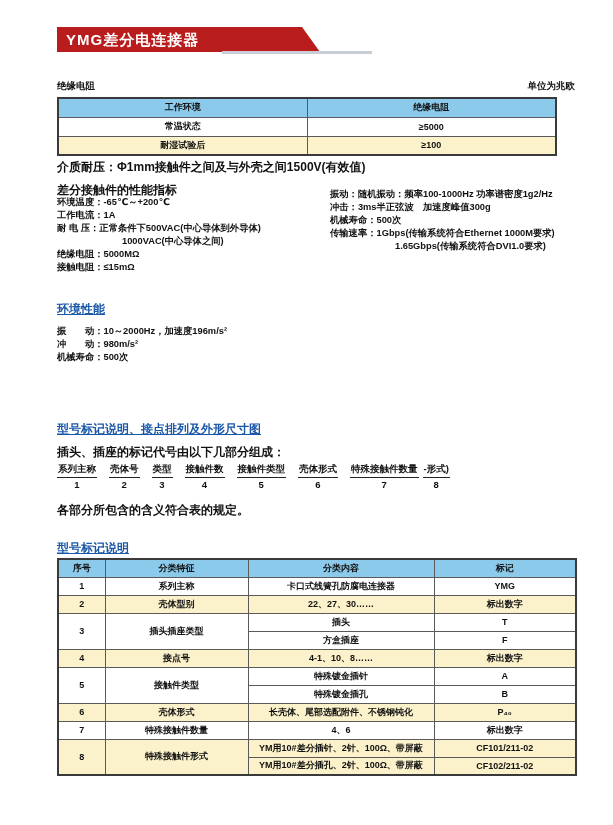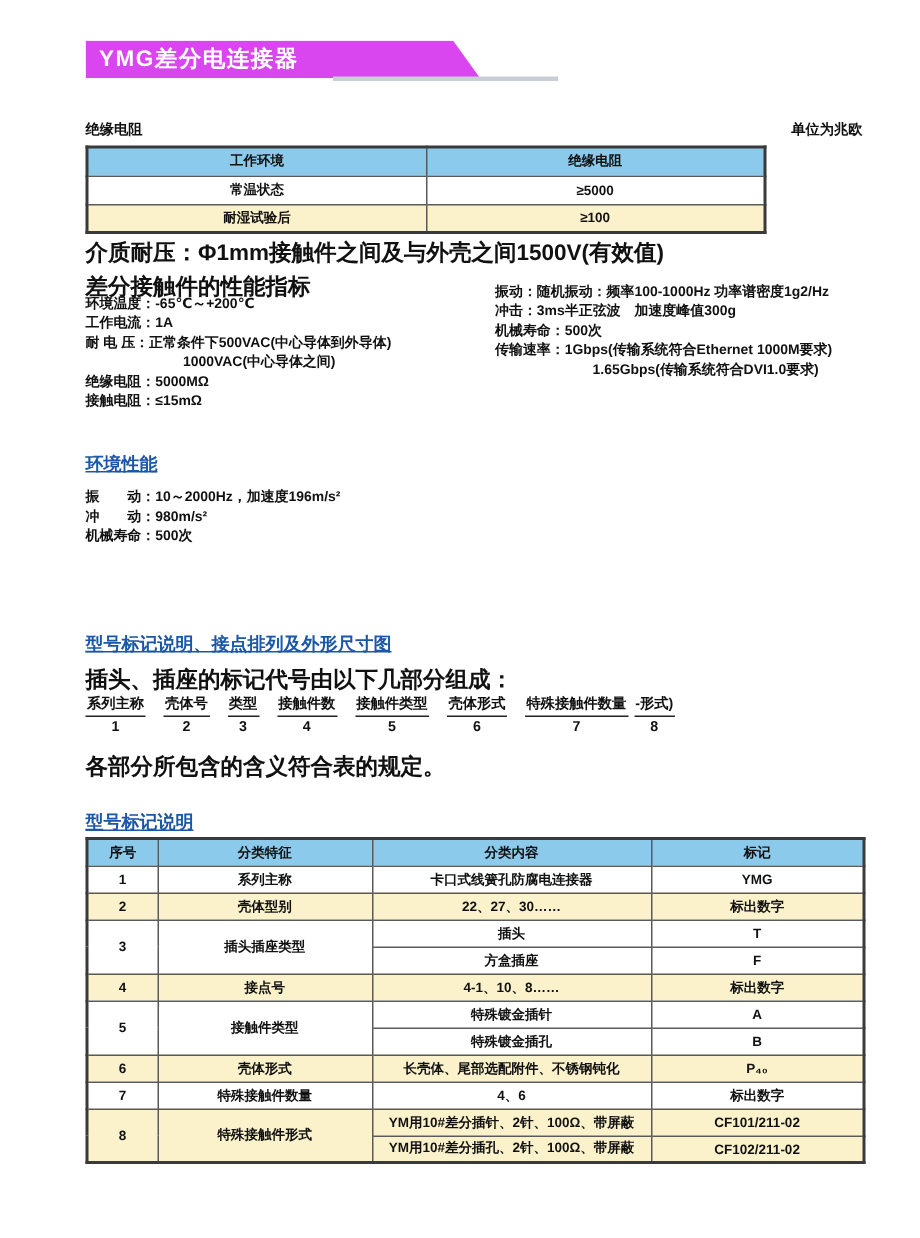--- a/index.html
+++ b/index.html
@@ -10,43 +10,43 @@
     font-family:"Liberation Sans","DejaVu Sans",sans-serif;
     color:#111;
     font-weight:bold;
     overflow:hidden;
   }
   .abs { position:absolute; }
 
   
   .banner {
     left:57px; top:27px; width:263px; height:25px;
-    background:#d946ef;
+    background:#b91c1c;
     clip-path:polygon(0 0, calc(100% - 18px) 0, 100% 100%, 0 100%);
     color:#fff; font-size:15px; line-height:25px;
     padding-left:9px; letter-spacing:1px;
   }
   .banner-shadow { left:222px; top:51px; width:150px; height:3px; background:#c9ced6; }
 
   
   .blue-head { color:#1a57a8; font-size:12px;text-decoration:underline; }
 
   .label-row { left:57px; width:518px; display:flex; justify-content:space-between; font-size:9.5px; }
 
-  table { border-collapse:collapse; table-layout:fixed; width:454px; }
+  table { border-collapse:collapse; table-layout:fixed; width:500px; }
   table, td, th { border:1px solid #5a5a5a; }
   table { border:2px solid #3a3a3a; }
   th, td { font-size:9px; text-align:center; vertical-align:middle; padding:1px 2px; font-weight:bold; }
   .t1 th, .t1 td { height:19px; }
   .t2 th, .t2 td { height:18px; }
   th { background:#8ccaec; }
   tr.yellow td { background:#fbf2cb; }
   tr.white td { background:#ffffff; }
 
-  .para { font-size:15px; }
+  .para { font-size:12px; }
 
   .spec-col { font-size:9.3px; line-height:12.9px; }
   .spec-line.indent { padding-left:65px; }
 
   .env-lines { font-size:9.3px; line-height:13.2px; }
 
   .diagram { display:flex; align-items:flex-start; }
   .part { text-align:center; margin-right:12px; }
   .part.tight { margin-left:-8px; }
   .part-label { display:block; font-size:9.5px; border-bottom:1px solid #222; padding:0 1px 1px; white-space:nowrap; }

